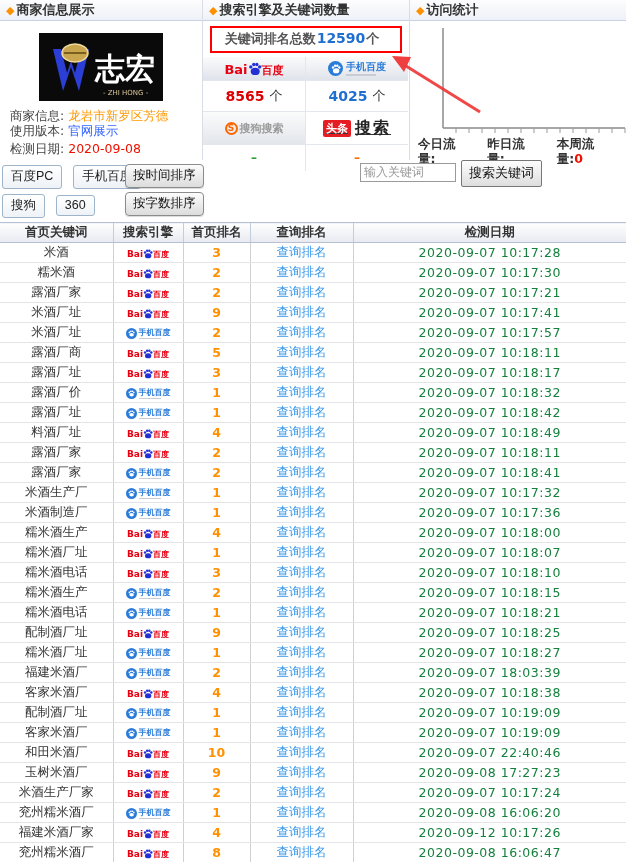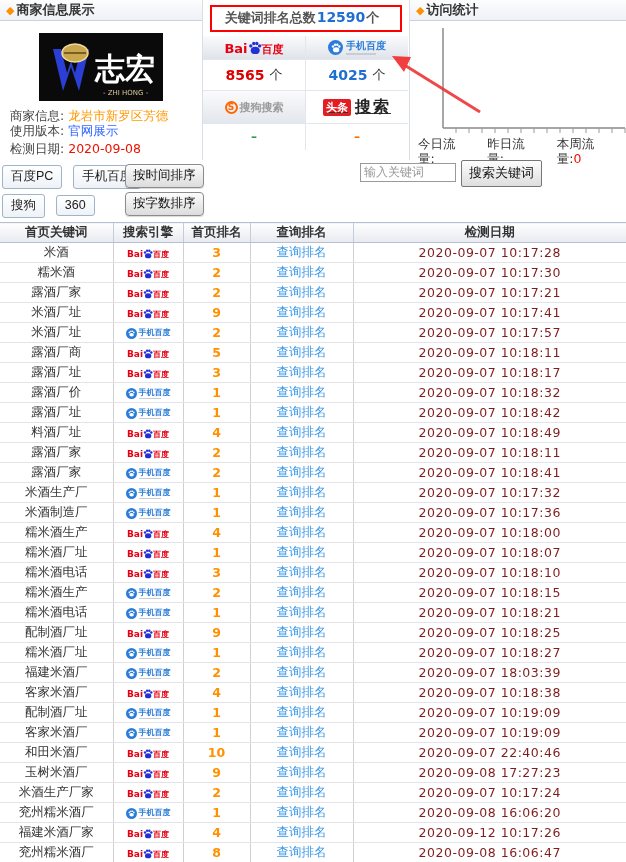--- a/index.html
+++ b/index.html
@@ -72,21 +72,21 @@
     color:#f60; font-weight:bold; font-size:9px; line-height:9px;
     display:inline-flex; align-items:center; justify-content:center; margin-right:2px; }
   .sg-txt { color:#9a9a9a; font-weight:bold; font-size:11px; }
   .tt-logo { display:inline-flex; align-items:center;text-decoration:underline; }
   .tt-badge { background:#e61c23; color:#fff; font-weight:bold; font-size:11px;
     padding:1px 3px; border-radius:2px; margin-right:4px; }
   .tt-txt { color:#222; font-weight:bold; font-size:16px; letter-spacing:2px; }
   
   .chart { position:absolute; left:0; top:24px; }
   .stats-row { position:absolute; left:8px; top:136px; width:208px; display:flex; }
-  .stat { width:73px; line-height:15px; font-size:12.5px; color:#333; }
+  .stat { width:73px; line-height:15px; font-size:12.5px; color:#333;font-weight:bold; }
   .stat-inner { display:inline-block; width:52px; word-break:break-all; }
   .stat .zero { color:#ee1100; }
   .arrow-overlay { position:absolute; left:380px; top:48px; width:115px; height:72px;
     pointer-events:none; z-index:5; }
   
   .toolbar { position:relative; width:626px; height:62px; }
   .filters { position:absolute; left:2px; top:5px; }
   .filter-row { margin-bottom:5px; white-space:nowrap; }
   .f-btn {
     display:inline-block; margin-right:7px; padding:2px 8px 3px 8px;
@@ -123,21 +123,21 @@
   tbody td {
     height:20px; border-left:1px solid #d0d0d0; border-bottom:1px solid #e4e4e8;
     text-align:center; vertical-align:middle; font-size:12.5px; color:#333;
     overflow:hidden; white-space:nowrap;
   }
   tbody td:first-child { border-left:none; }
   .col-kw  { width:113px; } .col-eng { width:70px; } .col-rank{ width:67px; }
   .col-link{ width:103px; } .col-date{ width:273px; }
   td.c-rank { color:#ff9000; font-weight:bold; }
   td.c-link a { color:#3a97e8; text-decoration:none; }
-  td.c-date { color:#7f1d1d; letter-spacing:0.5px; }
+  td.c-date { color:#15803d; letter-spacing:0.5px; }
 </style>
 </head>
 <body>
 
 <div class="top">
 
   <div class="panel panel-merchant">
     <div class="panel-header"><span class="diamond">◆</span><span>商家信息展示</span></div>
     <div class="logo-wrap">
       <svg width="124" height="68" viewBox="0 0 124 68">
@@ -148,20 +148,21 @@
         <text x="56" y="46" font-size="30" font-weight="bold" fill="#ffffff" font-family="DejaVu Sans, sans-serif">志宏</text>
         <text x="64" y="62" font-size="7" fill="#d8c79a" font-family="DejaVu Sans, sans-serif">- ZHI HONG -</text>
       </svg>
     </div>
     <div class="m-line"><span class="m-label">商家信息:</span> <span class="v-orange">龙岩市新罗区芳德</span></div>
     <div class="m-line m-ver"><span class="m-label">使用版本:</span> <span class="v-blue">官网展示</span></div>
     <div class="m-line"><span class="m-label">检测日期:</span> <span class="v-red">2020-09-08</span></div>
   </div>
 
   <div class="panel panel-engines">
+    <div class="panel-header"><span class="diamond">◆</span><span>搜索引擎及关键词数量</span></div>
     <div class="total-box"><span>关键词排名总数</span><span class="total-num">12590</span><span>个</span></div>
     <div class="eng-grid">
       <div class="eng-cell eng-head">
         <span class="bd-logo bd-lg">
           <span class="bd-bai">Bai</span>
           <svg class="paw" width="14" height="14" viewBox="0 0 20 20" fill="#2330d4">
             <circle cx="4" cy="7" r="2.4"></circle>
               <circle cx="8.2" cy="3.6" r="2.4"></circle>
             <circle cx="12.6" cy="3.6" r="2.4"></circle>
               <circle cx="16.6" cy="7" r="2.4"></circle>

